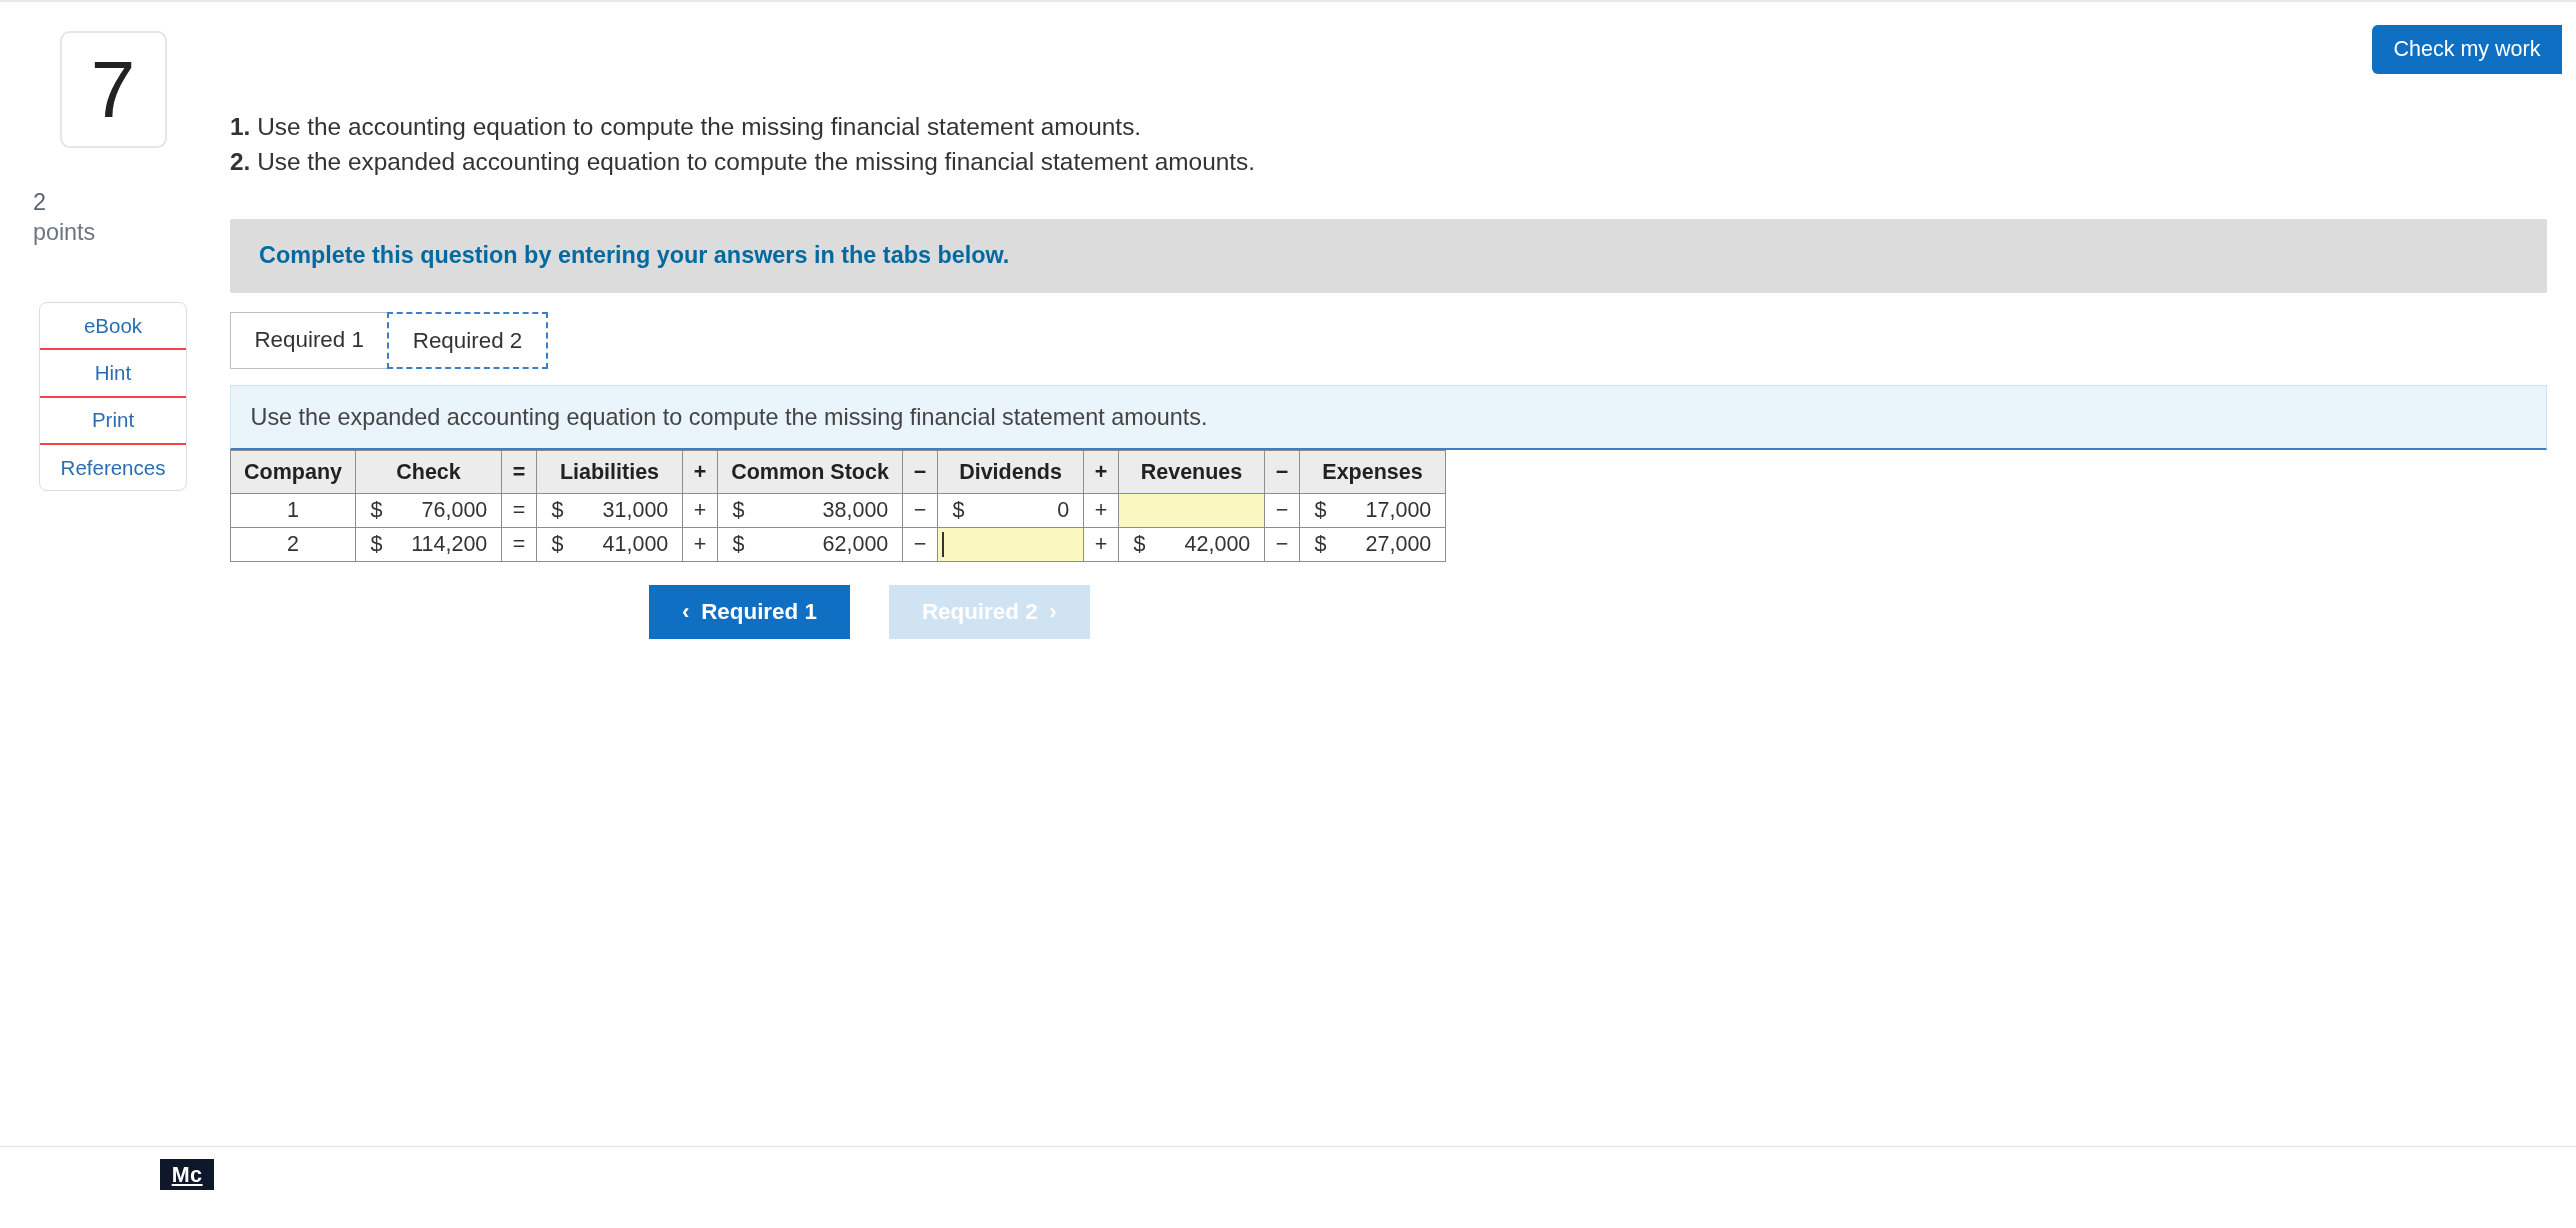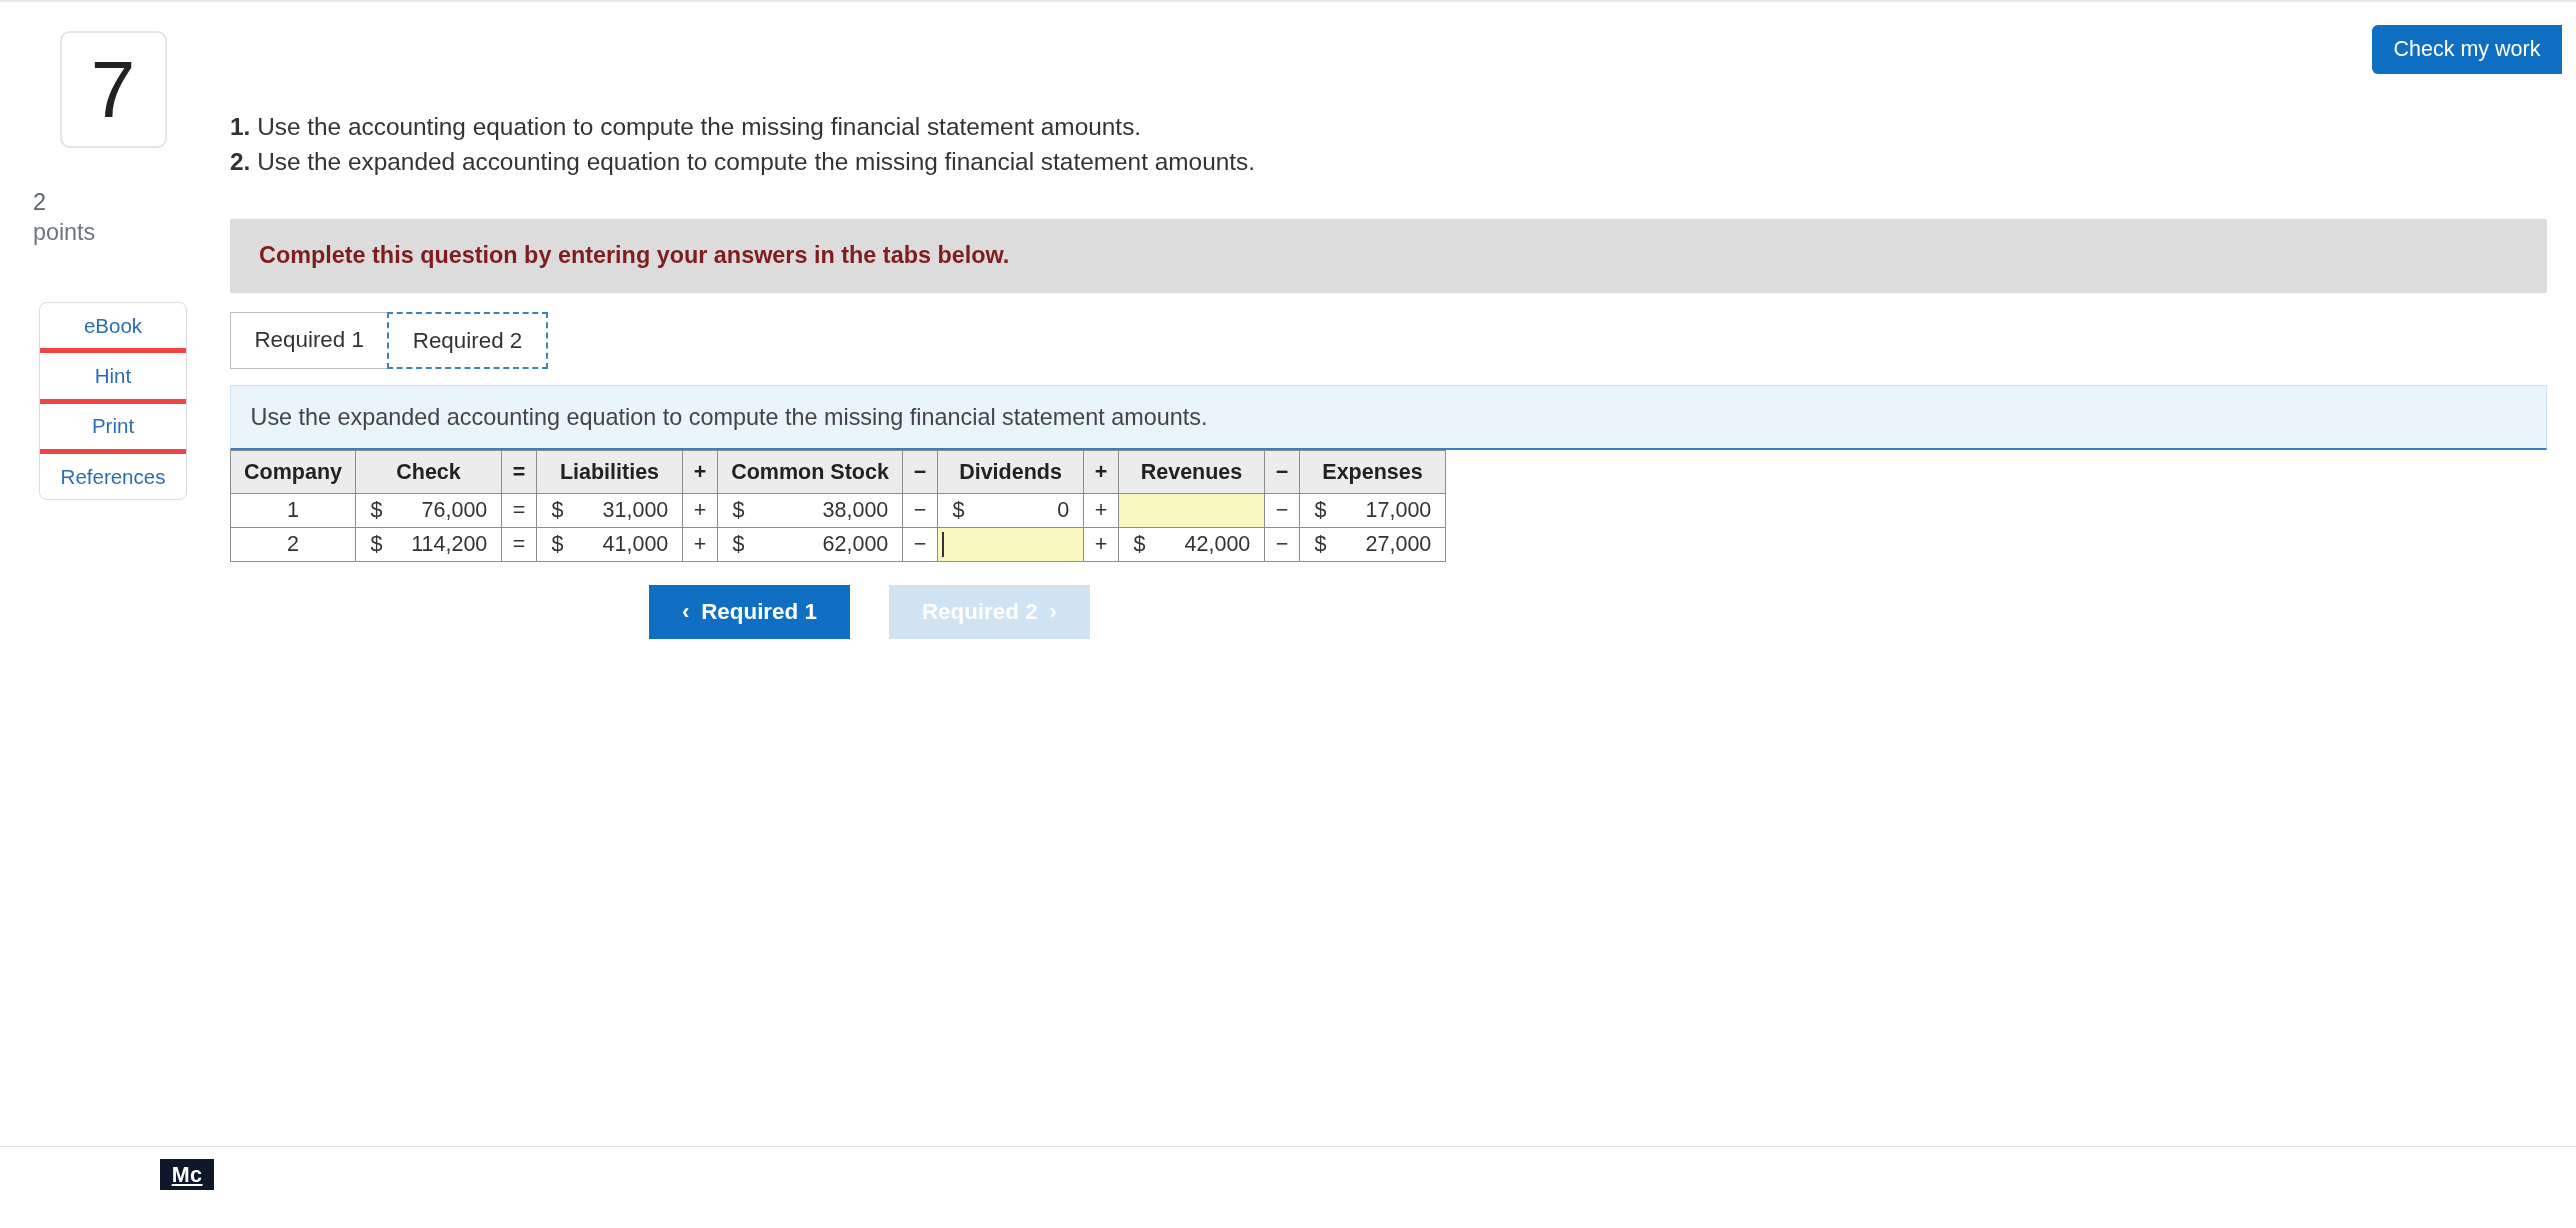--- a/index.html
+++ b/index.html
@@ -68,38 +68,38 @@
     border-radius: 7.8px;
     overflow: hidden;
   }
   .side-links a {
     display: block;
     text-align: center;
     padding: 10.7px 0;
     color: #2a6db4;
     text-decoration: none;
     font-size: 20.5px;
-    border-bottom: 5px solid #ef4444;
+    border-bottom: 2px solid #ef4444;
     cursor: pointer;
   }
   .side-links a:last-child { border-bottom: none; }
   .right-col { flex: 1; }
   .instructions {
     margin: 78px 0 39px 0;
     font-size: 24.4px;
     color: #333;
     line-height: 1.45;
   }
   .instructions .n { font-weight: bold; }
   .tab-instruction-bar {
     background: #dcdcdc;
     padding: 23.4px 29px;
     font-weight: bold;
     font-size: 23.4px;
-    color: #7f1d1d;
+    color: #0369a1;
     border-radius: 2px;
   }
   .tab-row {
     margin-top: 19.5px;
     display: flex;
   }
   .tab-btn {
     border: 1px solid #b8c0c7;
     background: #fff;
     padding: 13.7px 23.4px;

